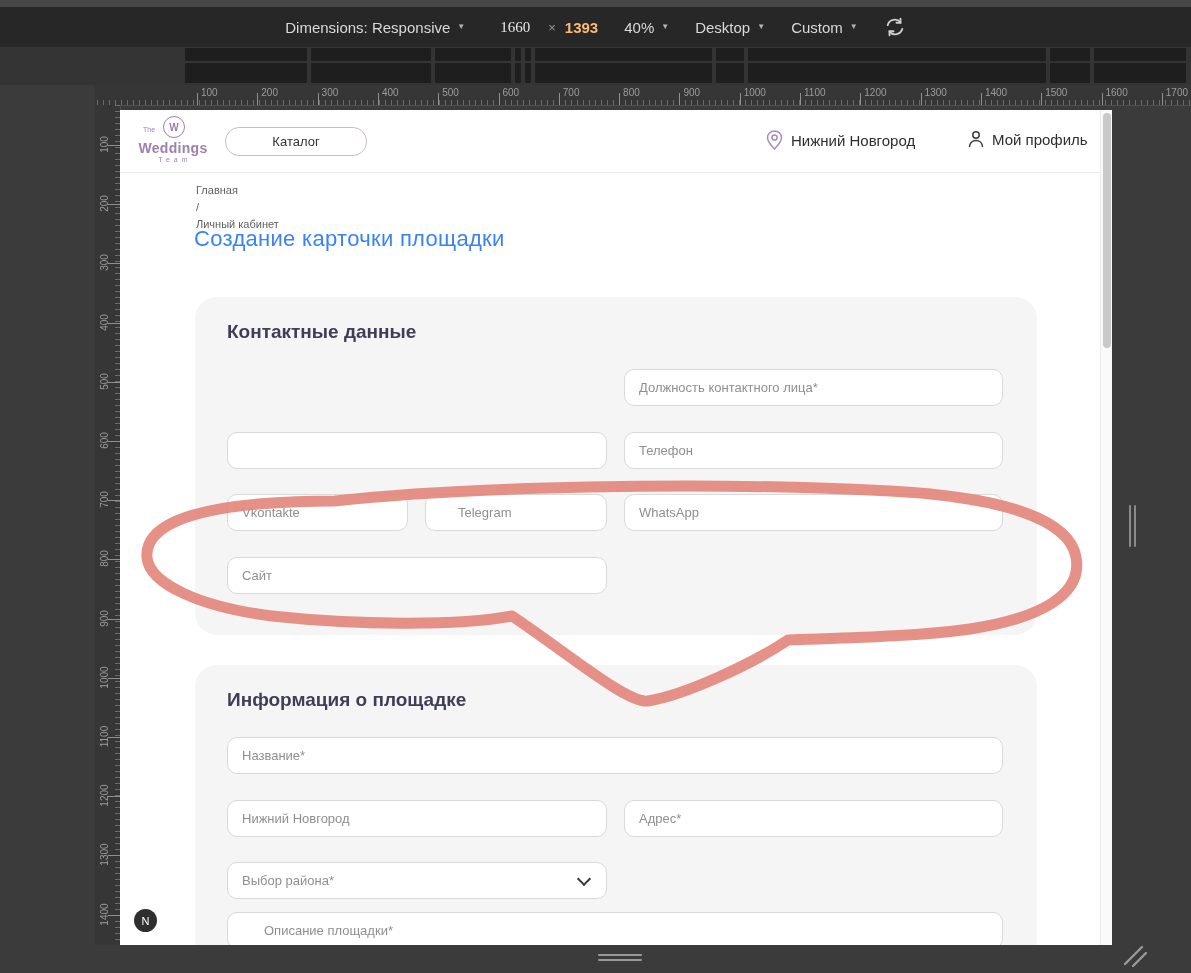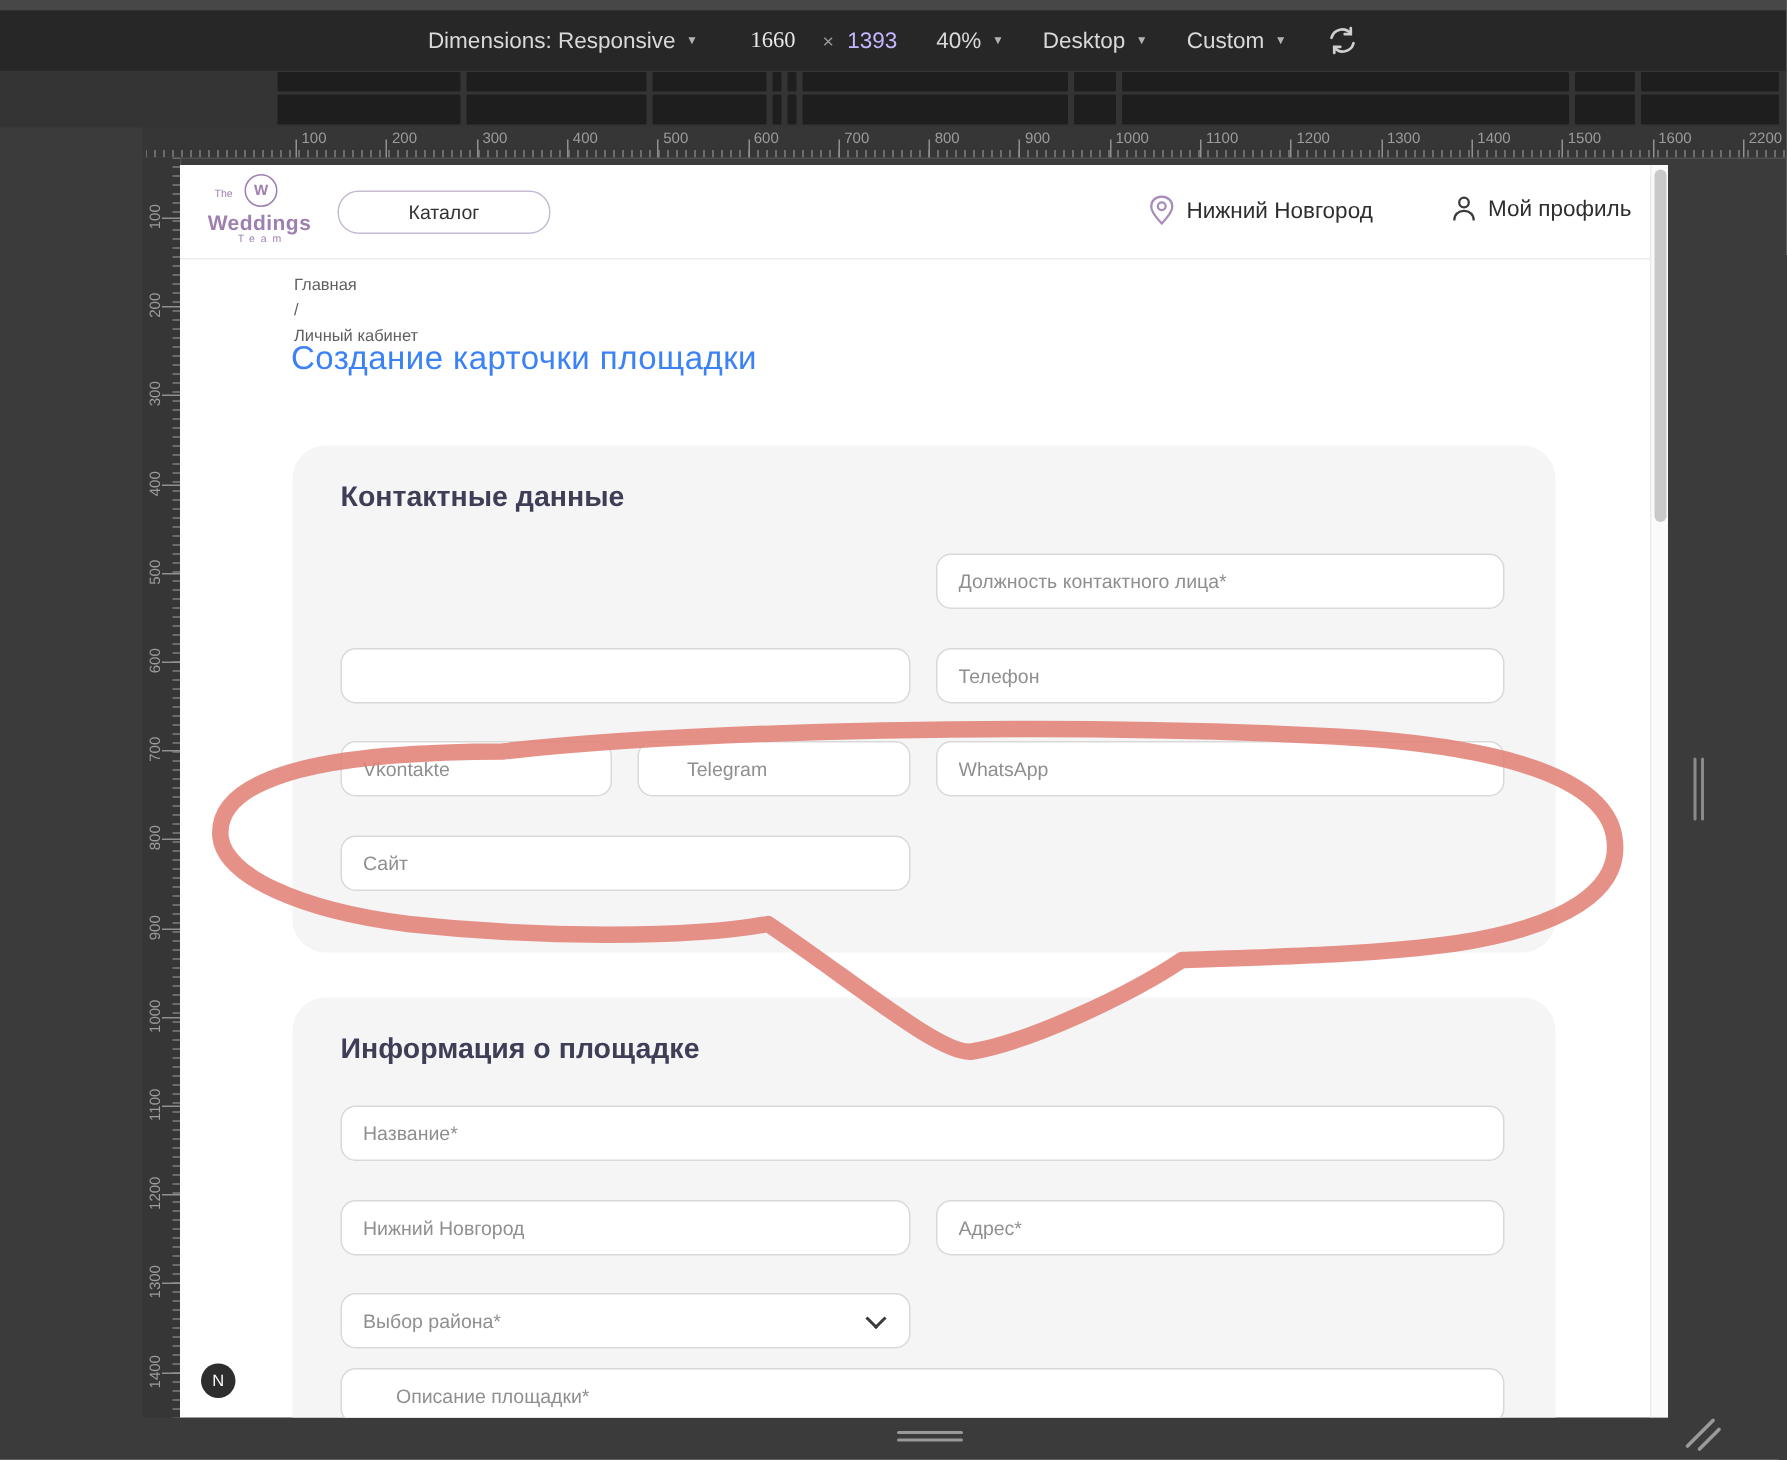--- a/index.html
+++ b/index.html
@@ -6,21 +6,21 @@
   body{font-family:"Liberation Sans","DejaVu Sans",sans-serif;}
   .stage{position:relative;width:1191px;height:973px;background:#3b3b3b;overflow:hidden;}
 
   
   .top-strip{position:absolute;left:0;top:0;width:100%;height:7px;background:#474747;}
   .toolbar{position:absolute;left:0;top:7px;width:100%;height:40px;background:#272727;border-bottom:1px solid #1d1d1d;
            display:flex;align-items:center;justify-content:center;gap:26px;color:#d9d9d9;font-size:15px;}
   .tb-item{display:flex;align-items:center;gap:7px;white-space:nowrap;}
   .tb-arrow{font-size:8px;color:#b3b3b3;line-height:1;}
   .dim-input{width:48px;background:transparent;border:none;outline:none;color:#e8e8e8;font-size:15px;font-family:Liberation Serif, serif;padding:0;text-align:center;}
-  .dim-height{color:#c4b5fd;}
+  .dim-height{color:#fdba74;font-weight:bold;}
   .times{color:#9a9a9a;font-size:13px;margin:0 2px;}
   .rotate-btn{display:flex;align-items:center;}
 
   
   .mq-strip{position:absolute;left:0;top:47px;width:100%;height:38px;background:#343434;}
   .mq-bar{position:absolute;background:#1e1e1e;border-radius:1px;}
 
   
   .h-ruler{position:absolute;left:95px;top:85px;width:1096px;height:20px;background:#363636;border-bottom:1px solid #4e4e4e;
     background-image:repeating-linear-gradient(to right,#6c6c6c 0 1px,transparent 1px 6px);
@@ -168,21 +168,21 @@
       <div class="h-label" style="left: 769.3px;">1200</div>
       <div class="h-tick" style="left: 825.6px;"></div>
       <div class="h-label" style="left: 829.6px;">1300</div>
       <div class="h-tick" style="left: 885.9px;"></div>
       <div class="h-label" style="left: 889.9px;">1400</div>
       <div class="h-tick" style="left: 946.2px;"></div>
       <div class="h-label" style="left: 950.2px;">1500</div>
       <div class="h-tick" style="left: 1006.5px;"></div>
       <div class="h-label" style="left: 1010.5px;">1600</div>
       <div class="h-tick" style="left: 1066.8px;"></div>
-      <div class="h-label" style="left: 1070.8px;">2200</div>
+      <div class="h-label" style="left: 1070.8px;">1700</div>
     </div>
   <div class="v-ruler" id="v-ruler">
       <div class="v-tick" style="top: 40px;"></div>
       <div class="v-label" style="top: 34px;">100</div>
       <div class="v-tick" style="top: 99.2px;"></div>
       <div class="v-label" style="top: 93.2px;">200</div>
       <div class="v-tick" style="top: 158.4px;"></div>
       <div class="v-label" style="top: 152.4px;">300</div>
       <div class="v-tick" style="top: 217.6px;"></div>
       <div class="v-label" style="top: 211.6px;">400</div>

